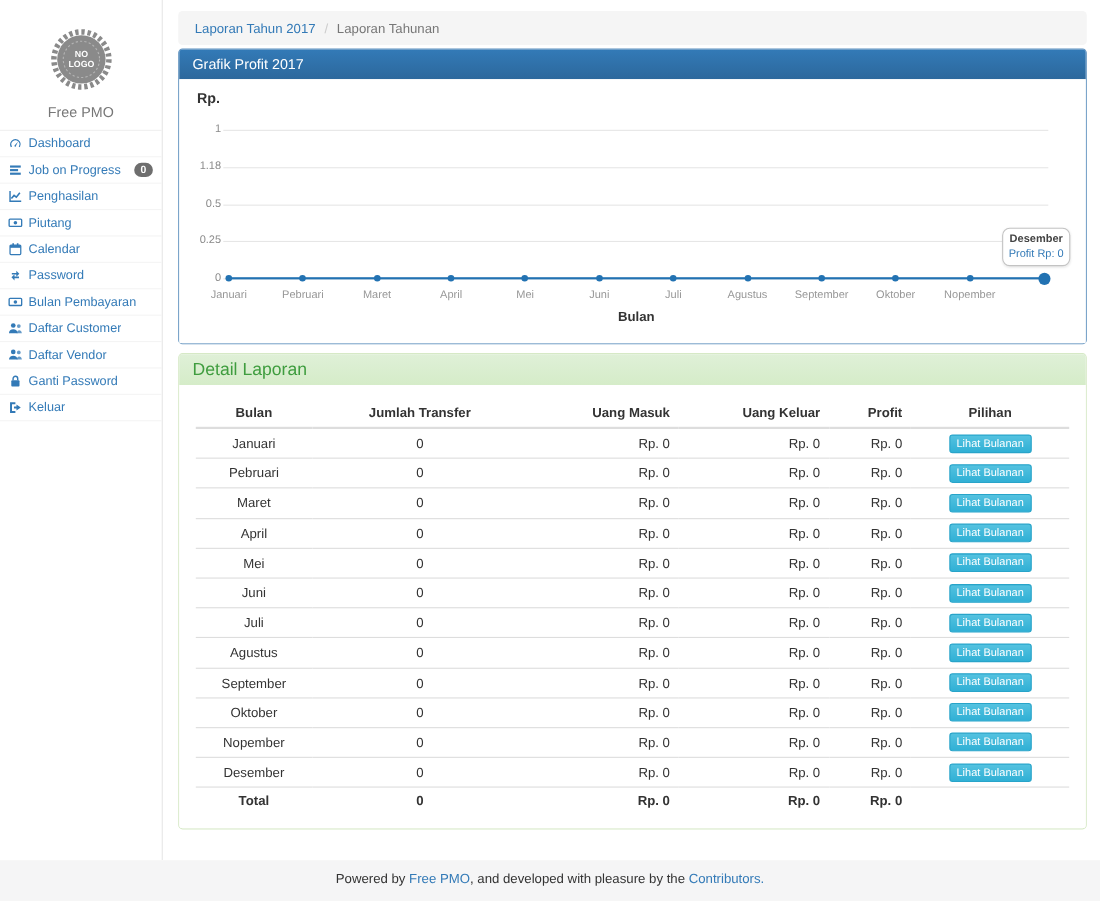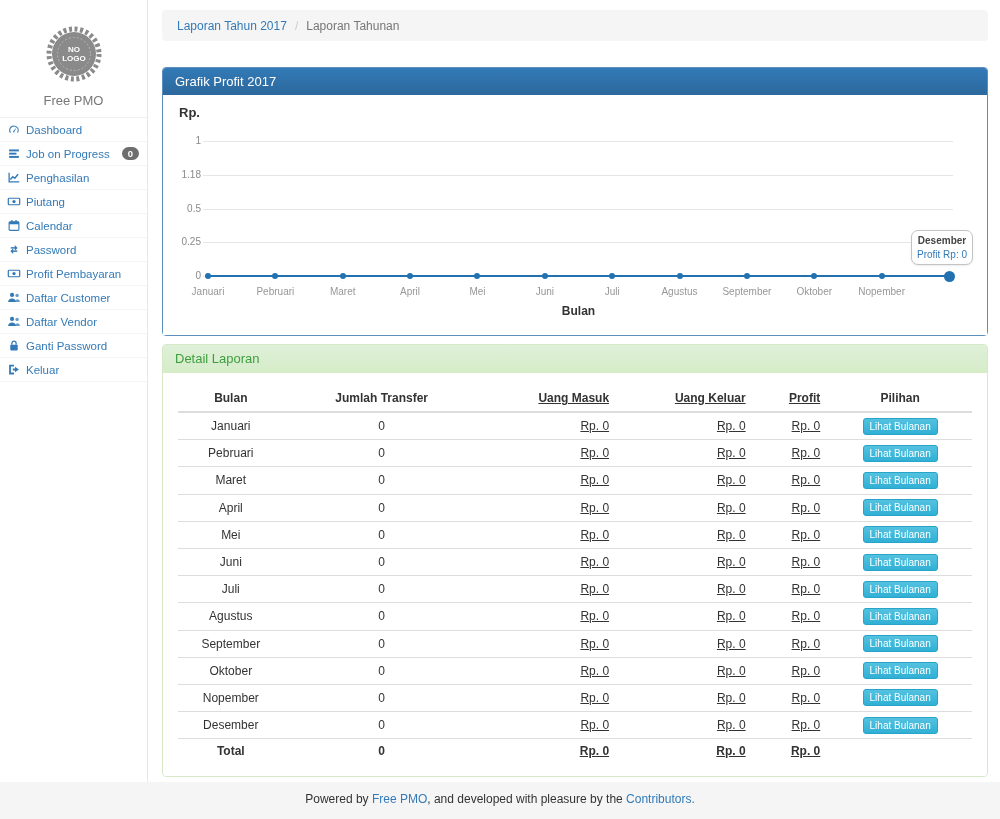--- a/index.html
+++ b/index.html
@@ -39,21 +39,21 @@
     font-size:12px; color:#333; display:flex; align-items:center; justify-content:space-between;
     padding:0 5px 0 8px; margin-right:6px; cursor:pointer; }
   .year-select .caret { font-size:8px; color:#333; }
   .btn { height:26px; display:inline-flex; align-items:center; font-size:12px;
     border-radius:4px; padding:0 10px; cursor:pointer; }
   .btn-info { background:linear-gradient(#5bc0de,#2fb0d4); border:1px solid #28a4c9;
     color:#fff; margin-right:6px; }
   .btn-default { background:linear-gradient(#fff,#e6e6e6); border:1px solid #ccc; color:#333; }
 
   .panel { border-radius:4px; }
-  .chart-panel { margin-top:26px; border:1px solid #5c8fbd; }
+  .chart-panel { margin-top:3px; border:1px solid #5c8fbd; }
   .chart-panel .panel-heading { height:27px; background:linear-gradient(#337ab7,#2c689c);
     color:#fff; font-size:13px; padding:6px 12px; border-radius:3px 3px 0 0; }
   .chart-body { position:relative; height:240px; background:#fff; }
 
   .y-axis-title { position:absolute; left:16px; top:10px; font-weight:bold; font-size:13px; color:#333; }
   .gridline { position:absolute; left:40px; width:750px; height:1px; background:#e6e6e6; }
   .ytick { position:absolute; left:2px; width:36px; text-align:right; font-size:10px; color:#8a8a8a; }
   .series-line { position:absolute; height:2px; background:#2272b2; }
   .dot { position:absolute; width:6px; height:6px; border-radius:50%; background:#1f67a8; }
   .dot.big { width:11px; height:11px; }
@@ -61,27 +61,27 @@
   .x-axis-title { position:absolute; left:45px; width:741px; text-align:center; top:209px;
     font-weight:bold; font-size:12px; color:#333; }
   .chart-tooltip { position:absolute; left:748px; top:135px; background:#fff;
     border:1px solid #c3c3c3; border-radius:7px; padding:4px 5px; text-align:center;
     box-shadow:0 1px 2px rgba(0,0,0,.08); }
   .chart-tooltip .tt-title { font-size:10px; font-weight:bold; color:#444; white-space:nowrap; }
   .chart-tooltip .tt-value { font-size:10px; color:#337ab7; margin-top:3px; white-space:nowrap; }
 
   .detail-panel { margin-top:8px; border:1px solid #d6e9c6; }
   .detail-panel .panel-heading { height:28px; background:linear-gradient(#dff0d8,#d5ecc8);
-    color:#3f9d3f; font-size:13px; padding:6px 12px; border-radius:3px 3px 0 0; }
+    color:#3f9d3f; font-size:16px; padding:6px 12px; border-radius:3px 3px 0 0; }
   .detail-body { padding:12px 15px 14px; background:#fff; border-radius:0 0 3px 3px; }
   table.detail { width:100%; border-collapse:collapse; font-size:12px; color:#333; }
   table.detail th { font-weight:bold; padding:6px 8px; border-bottom:2px solid #ddd; }
   table.detail td { padding:4.6px 8px; border-top:1px solid #ddd; }
   table.detail tr:first-child td { border-top:none; }
-  .al-c { text-align:center; } .al-r { text-align:right;text-decoration:underline; }
+  .al-c { text-align:center; } .al-r { text-align:right; }
   .col-bulan{width:13.3%} .col-jumlah{width:24.7%} .col-masuk{width:17.3%}
   .col-keluar{width:17.2%} .col-profit{width:9.4%} .col-pilihan{width:18.1%}
   .btn-month { display:inline-block; background:linear-gradient(#54c2e0,#30b0d5);
     border:1px solid #28a4c9; border-radius:3px; color:#fff; font-size:10px;
     padding:2px 6px; cursor:pointer; white-space:nowrap; }
   tr.total-row td { font-weight:bold; }
 
   .footer { position:absolute; left:0; bottom:0; width:1000px; height:37px; background:#f5f5f6;
     text-align:center; font-size:12px; color:#333; line-height:34px; }
   .footer a { color:#337ab7; text-decoration:none; }
@@ -193,21 +193,21 @@
         <div class="menu-item">
           <svg class="mi-icon" fill="currentColor">
             <use href="#retweet-icon"></use>
           </svg>
           <span class="mi-label">Password</span>
         </div>
         <div class="menu-item">
           <svg class="mi-icon" fill="currentColor">
             <use href="#money-icon"></use>
           </svg>
-          <span class="mi-label">Profit Pembayaran</span>
+          <span class="mi-label">Bulan Pembayaran</span>
         </div>
         <div class="menu-item">
           <svg class="mi-icon" fill="currentColor">
             <use href="#users-icon"></use>
           </svg>
           <span class="mi-label">Daftar Customer</span>
         </div>
         <div class="menu-item">
           <svg class="mi-icon" fill="currentColor">
             <use href="#users-icon"></use>

